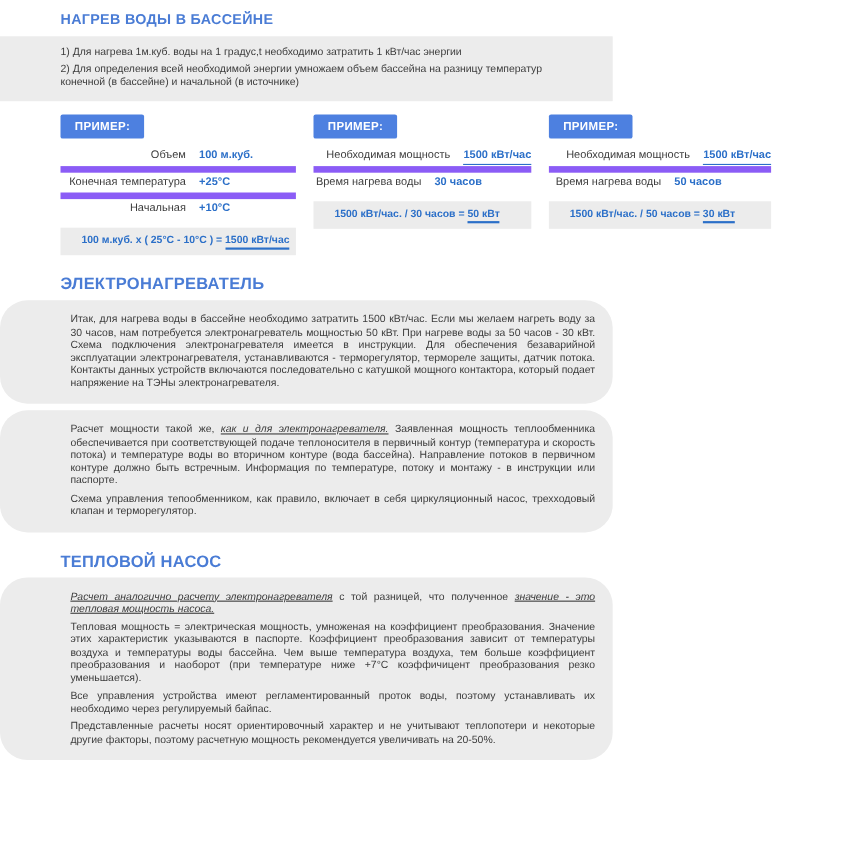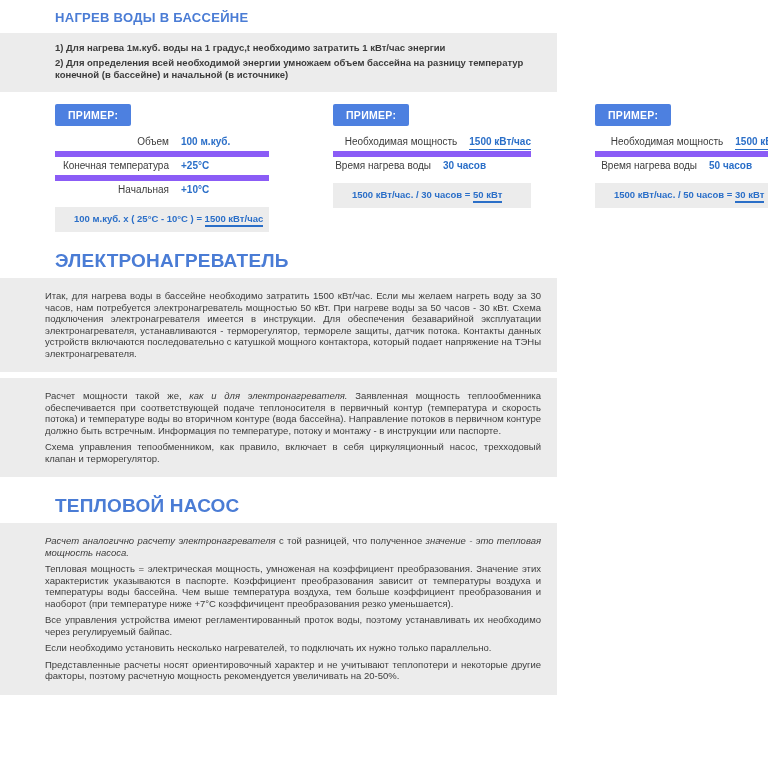--- a/index.html
+++ b/index.html
@@ -7,45 +7,45 @@
     font-family:"Liberation Sans","DejaVu Sans",sans-serif; color:#3c3c3c; }
 
   .logo-row { margin:14px 0 0 55px; display:flex; align-items:center; height:40px; }
   .logo-icon { width:38px; height:38px; display:inline-block; }
   .logo-text { color:#5a8bd8; font-size:22px; font-weight:bold; letter-spacing:1px; margin-left:7px; }
 
   .h1 { margin:10px 0 0 55px; color:#4a7cd5; font-size:13px; font-weight:bold; letter-spacing:.3px; }
 
   .panel { background:#ececec; width:557px; }
   .intro { margin-top:8px; padding:6px 14px 8px 55px; font-size:9.5px; line-height:12px; }
-  .intro p { margin:3px 0; max-width:470px;font-weight:bold; }
+  .intro p { margin:3px 0; max-width:470px; }
 
-  .examples { margin:12px 0 0 55px; display:flex;gap:48px; }
+  .examples { margin:12px 0 0 55px; display:flex; }
   .ex { flex:none; }
   .ex-1 { width:214px; }
   .ex-2 { width:198px; margin-left:16px; }
   .ex-3 { width:202px; margin-left:16px; }
   .primer-btn { display:inline-block; background:#4d80e0; color:#fff; font-size:10.5px;
     font-weight:bold; padding:5px 13px; border:none; border-radius:2px; letter-spacing:.3px; cursor:pointer; }
   .ex-table { margin-top:7px; }
   .ex-row { display:flex; align-items:baseline; padding:3px 0 4px 0; border-bottom:6px solid #8b5cf6; }
   .ex-table .ex-row:last-child { border-bottom:none; }
   .ex-row .lbl { flex:1; text-align:right; padding-right:12px; font-size:10px; color:#3c3c3c; }
   .ex-row .val { width:88px; font-size:10px; font-weight:bold; color:#2b6fc8; }
   .val.linkish { width:auto; }
   .val.linkish span { border-bottom:1px solid #2b6fc8; padding-bottom:2px; }
   .ex-formula { margin-top:8px; background:#ececec; padding:6px 5px 8px 19px; font-size:9.5px;
     font-weight:bold; color:#2b6fc8; white-space:nowrap; }
   .ex-result { border-bottom:2px solid #2b6fc8; padding-bottom:1px; cursor:pointer; }
 
-  .h2 { margin:18px 0 0 55px; color:#4a7cd5; font-size:19px; font-weight:bold; letter-spacing:.2px; }
-  .section-box { margin-top:6px; padding:7px 16px 8px 45px; font-size:9.5px; line-height:11.5px;
-    text-align:justify; }
+  .h2 { margin:18px 0 0 55px; color:#4a7cd5; font-size:15px; font-weight:bold; letter-spacing:.2px; }
+  .section-box { margin-top:6px; padding:7px 16px 8px 64px; font-size:9.5px; line-height:11.5px;
+    text-align:justify;border-radius:25px; }
   .section-box p { margin:5px 0; }
-  .seg-link { font-style:italic; cursor:pointer; }
+  .seg-link { font-style:italic; text-decoration:underline; cursor:pointer; }
 </style>
 </head>
 <body>
 
 <div>
 
 
   <div class="h1">НАГРЕВ ВОДЫ В БАССЕЙНЕ</div>
 
   <div class="panel intro">
@@ -123,17 +123,16 @@
   <div class="panel section-box">
     <p><span>Расчет мощности такой же, </span><span class="seg-link">как и для электронагревателя.</span><span> Заявленная мощность теплообменника обеспечивается при соответствующей подаче теплоносителя в первичный контур (температура и скорость потока) и температуре воды во вторичном контуре (вода бассейна). Направление потоков в первичном контуре должно быть встречным. Информация по температуре, потоку и монтажу - в инструкции или паспорте.</span></p>
     <p>Схема управления тепообменником, как правило, включает в себя циркуляционный насос, трехходовый клапан и терморегулятор.</p>
   </div>
 
   <div class="h2">ТЕПЛОВОЙ НАСОС</div>
   <div class="panel section-box">
     <p><span class="seg-link">Расчет аналогично расчету электронагревателя</span><span> с той разницей, что полученное </span><span class="seg-link">значение - это тепловая мощность насоса.</span></p>
     <p>Тепловая мощность = электрическая мощность, умноженая на коэффициент преобразования. Значение этих характеристик указываются в паспорте. Коэффициент преобразования зависит от температуры воздуха и температуры воды бассейна. Чем выше температура воздуха, тем больше коэффициент преобразования и наоборот (при температуре ниже +7°С коэффичицент преобразования резко уменьшается).</p>
     <p>Все управления устройства имеют регламентированный проток воды, поэтому устанавливать их необходимо через регулируемый байпас.</p>
-    <p>Если необходимо установить несколько нагревателей, то подключать их нужно только параллельно.</p>
     <p>Представленные расчеты носят ориентировочный характер и не учитывают теплопотери и некоторые другие факторы, поэтому расчетную мощность рекомендуется увеличивать на 20-50%.</p>
   </div>
 
 </div>
 
 </body></html>

